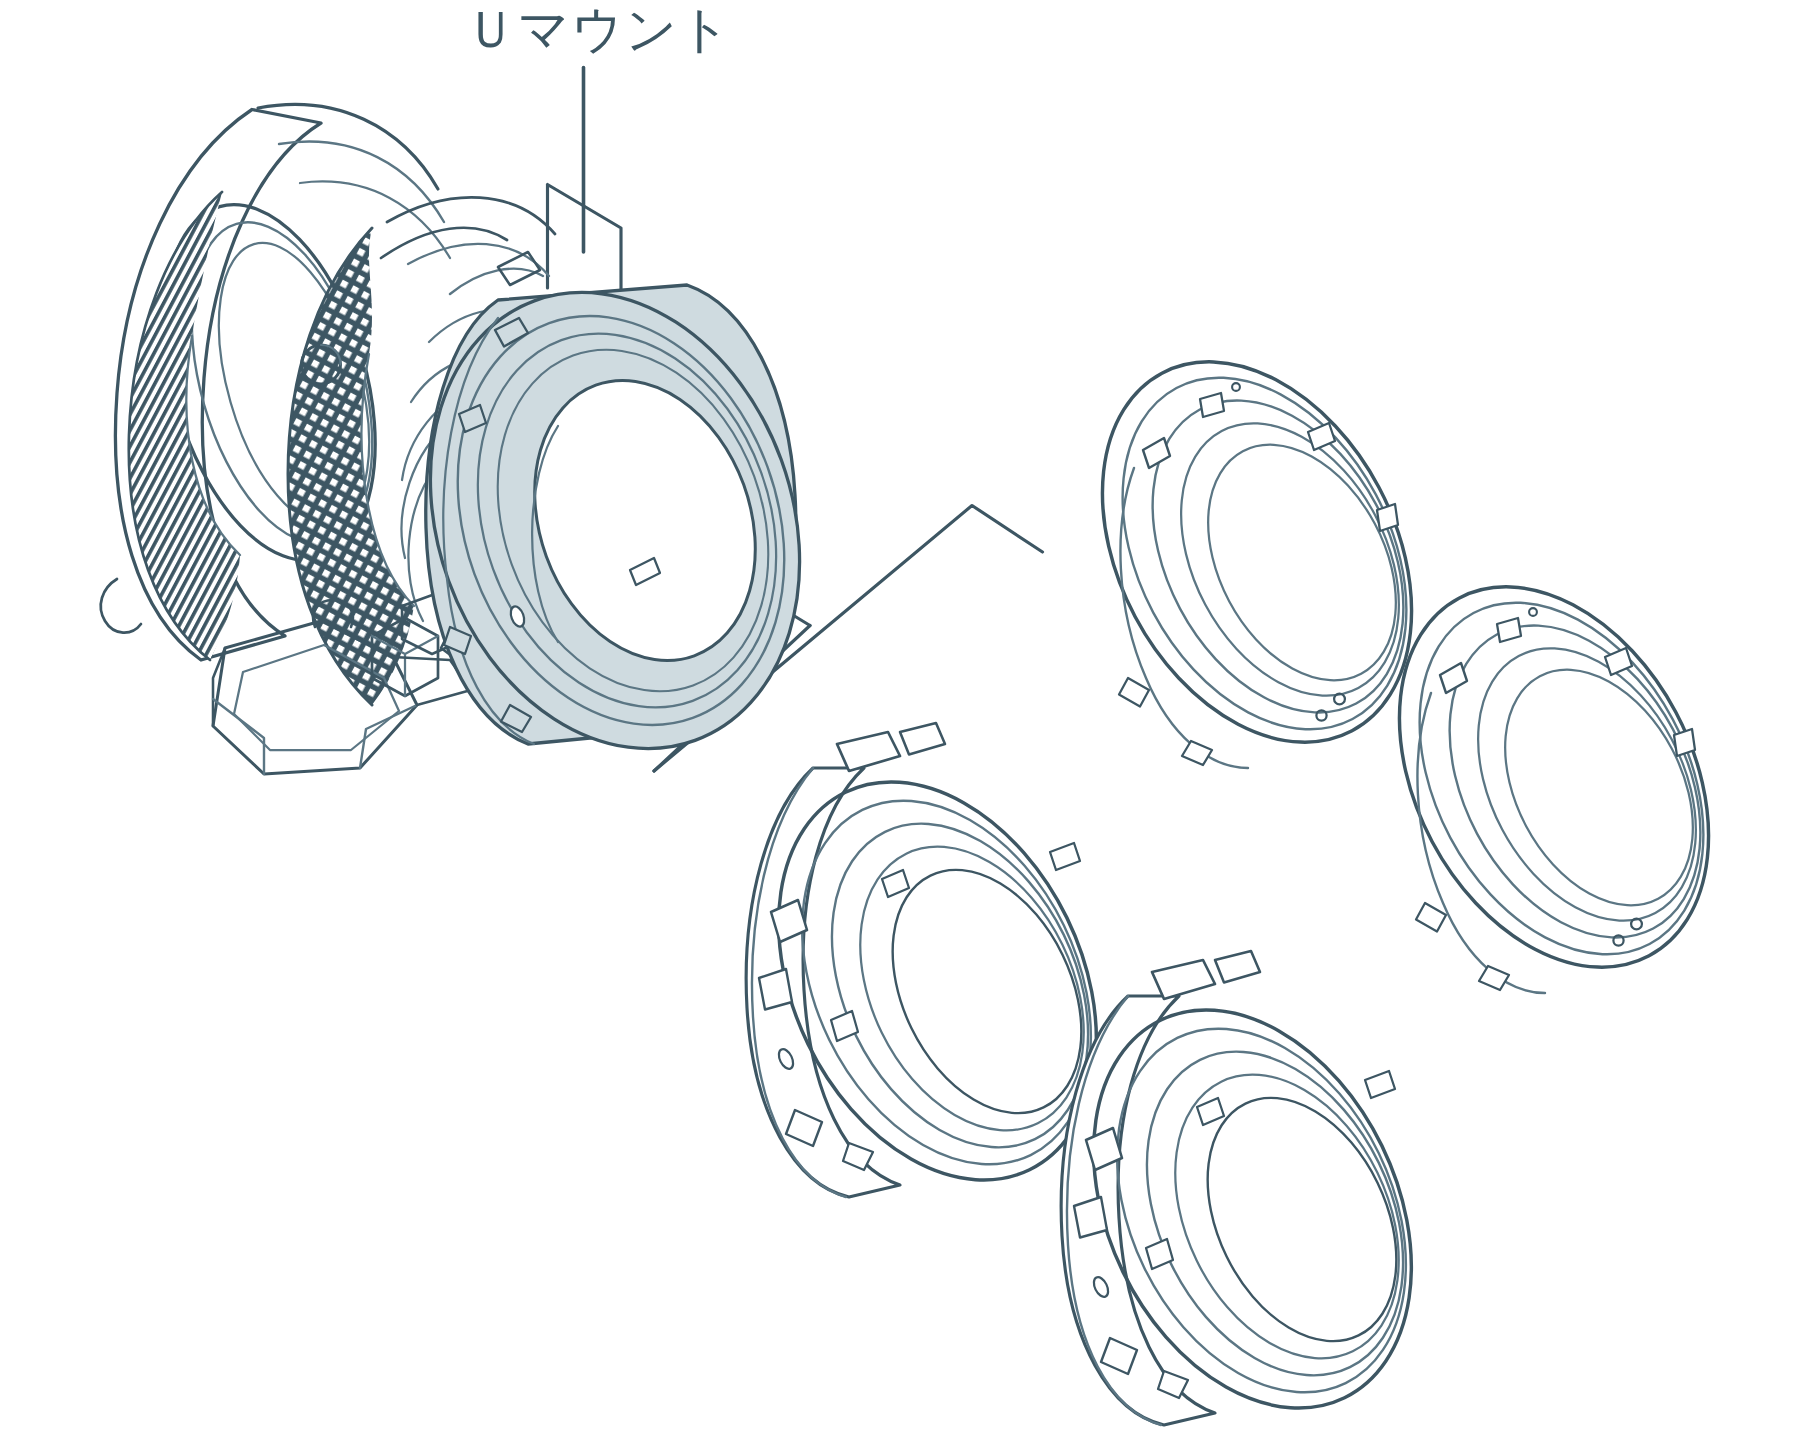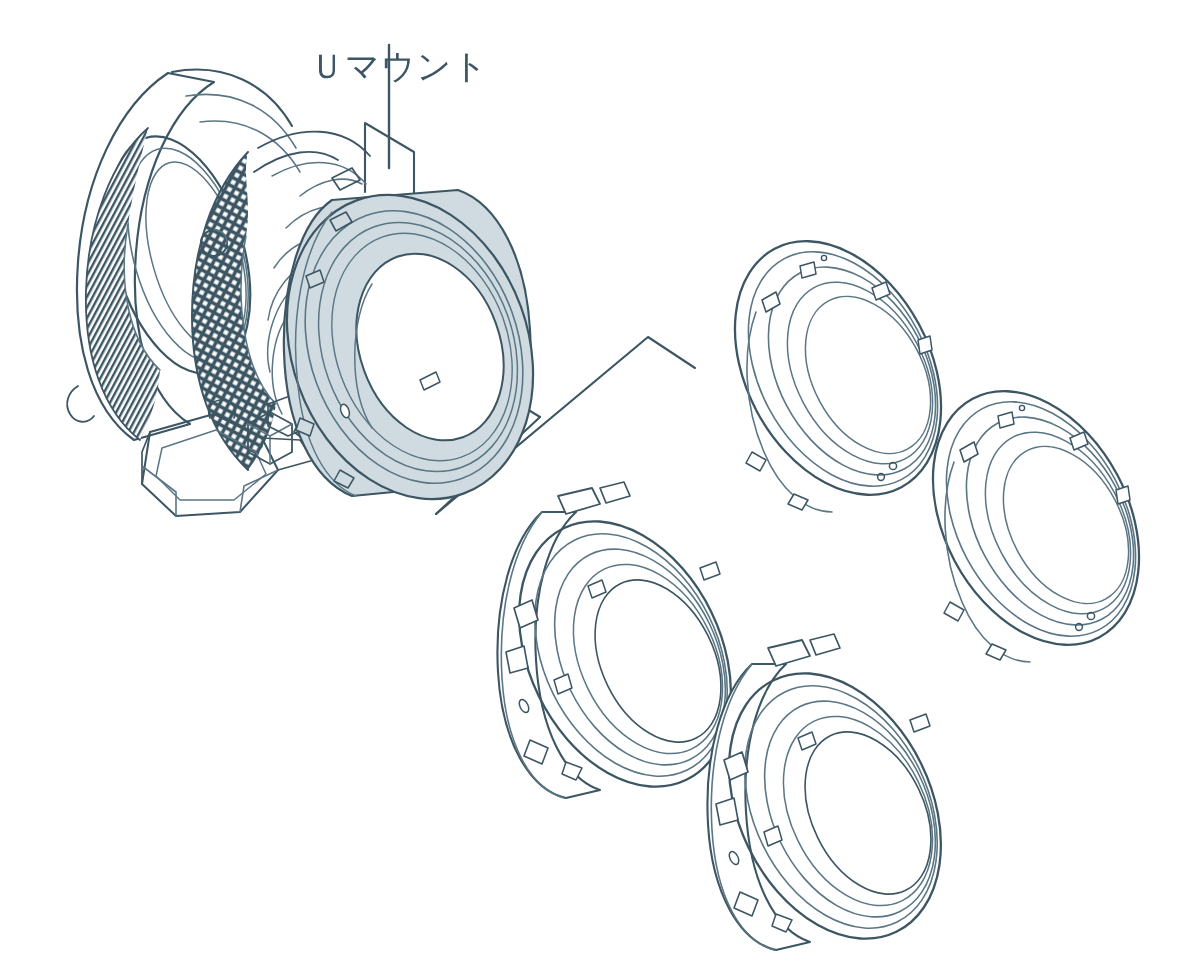--- a/index.html
+++ b/index.html
@@ -26,22 +26,21 @@
     height: 970px;
     display: block;
   }
   .callout-text {
     position: absolute;
     color: #3d5663;
     font-size: 34px;
     line-height: 1;
     letter-spacing: 1px;
     white-space: nowrap;
-    font-family: Liberation Serif, serif;
-    margin-top: 44px;
+    font-family: Liberation Mono, monospace;
   }
 </style>
 </head>
 <body>
 
 <div id="stage">
 
   <svg id="diagram" viewBox="0 0 1197 970" xmlns="http://www.w3.org/2000/svg">
     <defs>
 

